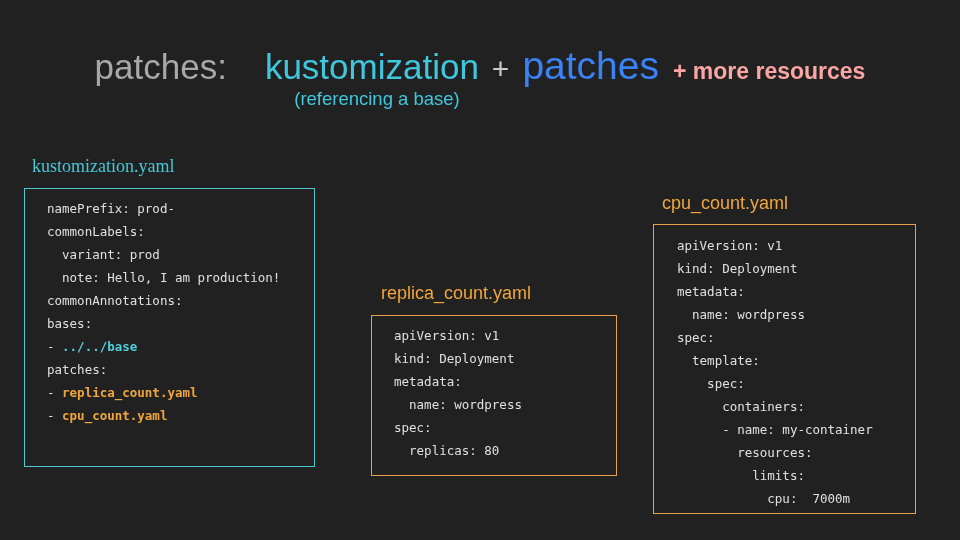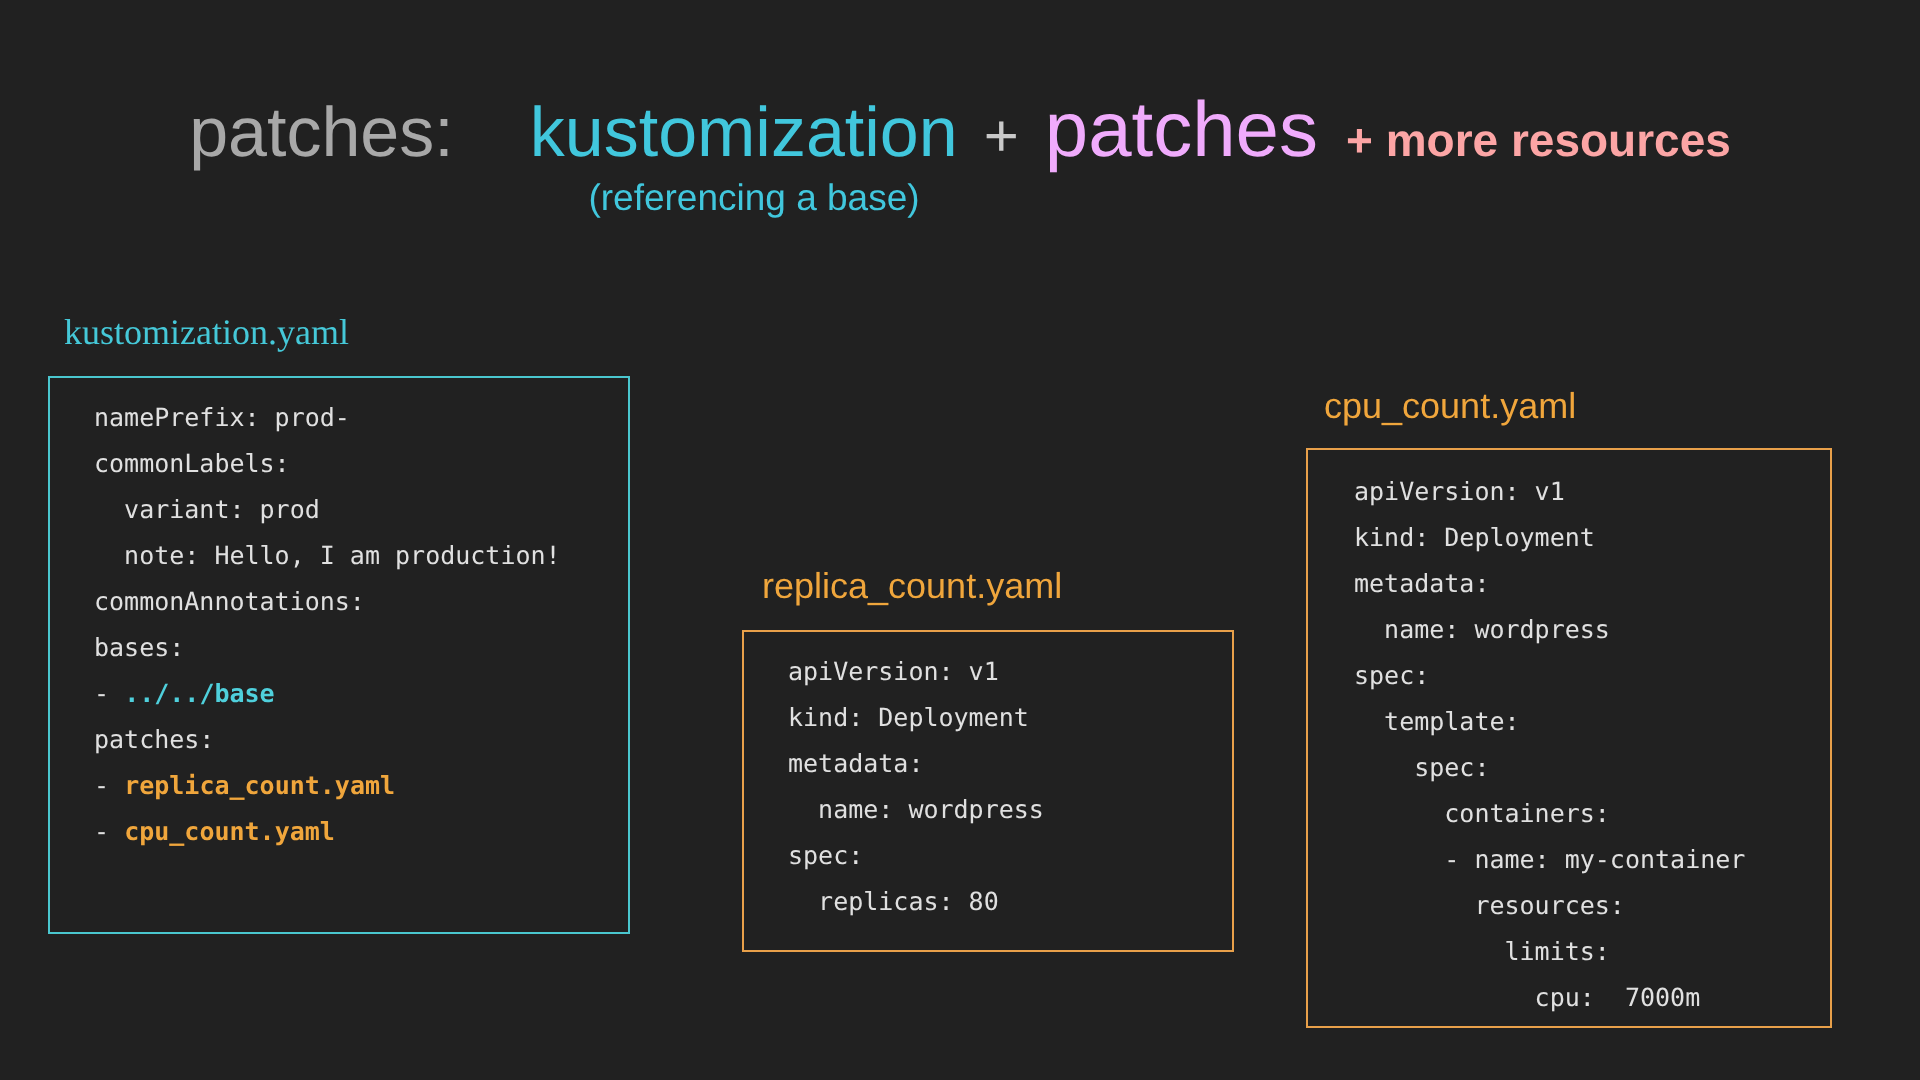--- a/index.html
+++ b/index.html
@@ -12,21 +12,21 @@
   }
   
   .title-row{
     position:absolute;top:44px;left:0;right:0;
     display:flex;justify-content:center;align-items:baseline;
     white-space:pre;
   }
   .t-overlay{color:#a8a8a8;font-size:35px;}
   .t-kust{color:#41c7dd;font-size:35px;margin-left:38px;}
   .t-plus{color:#c9c9c9;font-size:30px;margin:0 13px;}
-  .t-patches{color:#f0abfc;font-size:39px;}
+  .t-patches{color:#3b82f6;font-size:39px;}
   .t-more{color:#fca5a5;font-size:23px;margin-left:14px;font-weight:bold;}
   .subtitle{
     position:absolute;top:88px;left:0;width:754px;
     text-align:center;color:#41c7dd;font-size:18.5px;
   }
   
   .panel-label{position:absolute;font-size:18px;}
   .label-cyan{color:#45c8d8;}
   .label-orange{color:#f0a63c;}
   #label-kustomization{left:32px;top:156px;font-family:Liberation Serif, serif;}

